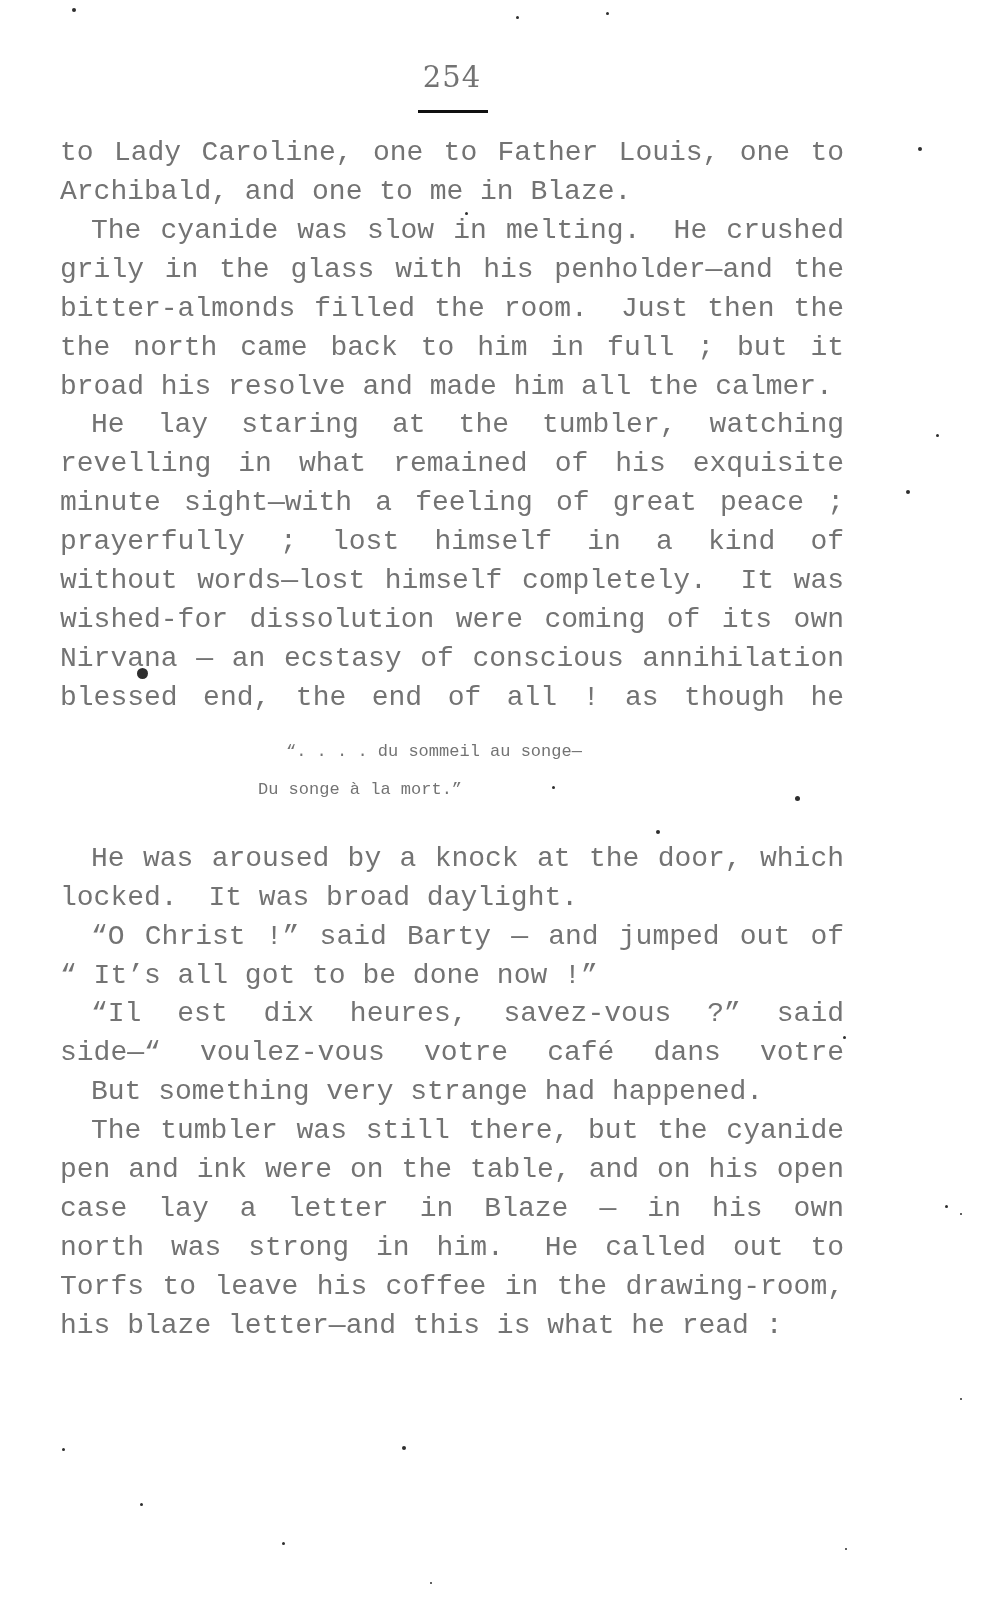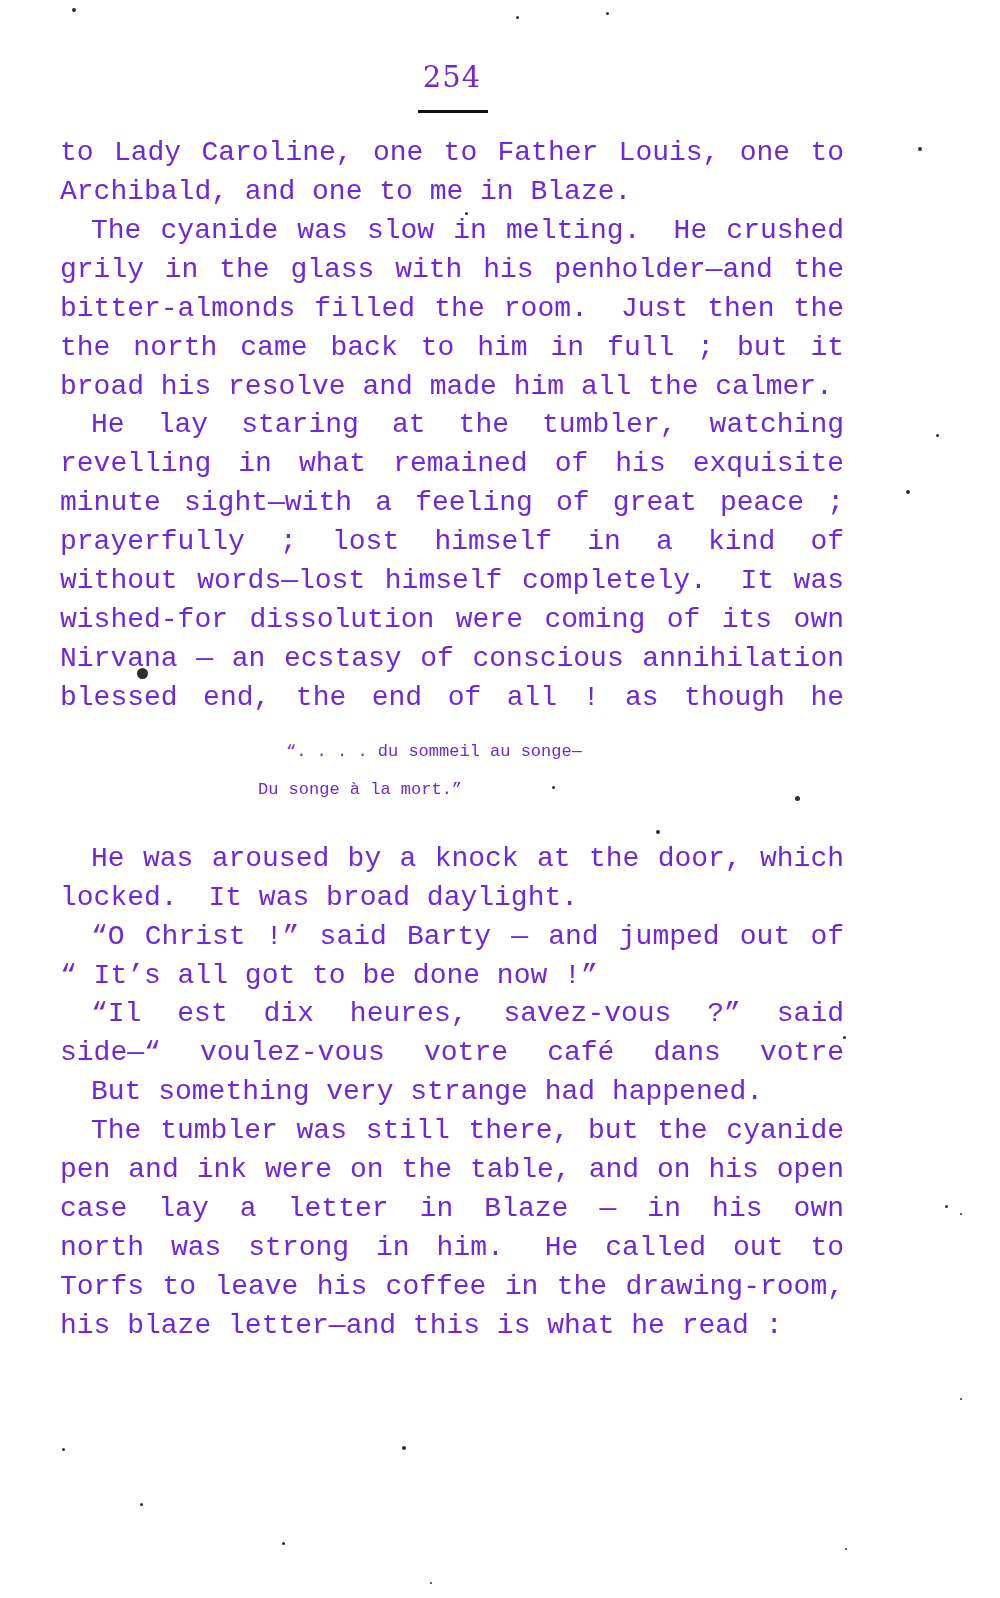--- a/index.html
+++ b/index.html
@@ -36,21 +36,21 @@
     margin:15px 0 10px 198px;width:440px;
     font-size:17px;line-height:37.5px;
   }
   .para.verse .line{text-align:left;text-align-last:left;max-height:38px;}
   .para.verse .line.first{text-indent:28px;}
   .speck{position:absolute;background:#2e2e2e;border-radius:50%;display:block;}
 </style>
 </head>
 <body>
 
-<div class="sheet" style="background: rgb(255, 255, 255); color: #6d28d9;">
+<div class="sheet" style="background: rgb(255, 255, 255); color: #737373;">
   <div class="folio">254</div>
   <div class="folio-rule"></div>
   <div class="text-block">
       <div class="para">
         <div class="line first">to Lady Caroline, one to Father Louis, one to Lord</div>
         <div class="line last">Archibald, and one to me in Blaze.</div>
       </div>
       <div class="para indent">
         <div class="line first">The cyanide was slow in melting.  He crushed it an-</div>
         <div class="line">grily in the glass with his penholder—and the scent of</div>

